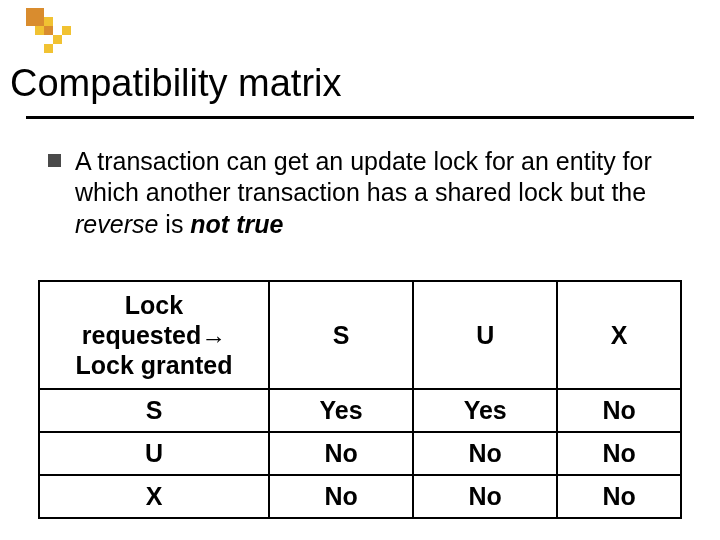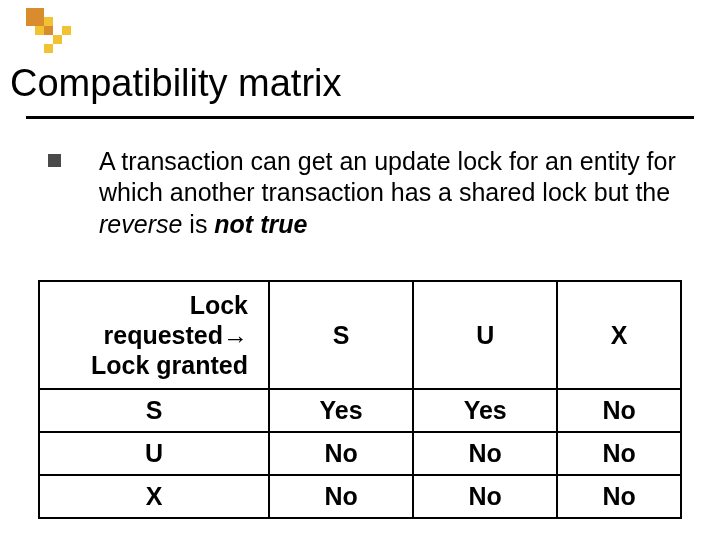--- a/index.html
+++ b/index.html
@@ -56,21 +56,20 @@
     width: 13px;
     height: 13px;
     background: #4a4a4a;
     margin-top: 8px;
     flex-shrink: 0;
   }
   .bullet-text {
     font-size: 25px;
     line-height: 1.25;
     color: #000;
-    margin-left: 24px;
   }
   .italic { font-style: italic; }
   .bolditalic { font-style: italic; font-weight: bold; }
   .table-wrap {
     position: absolute;
     top: 280px;
     left: 38px;
     width: 644px;
   }
   table {
@@ -79,21 +78,21 @@
   }
   td, th {
     border: 2.5px solid #000;
     padding: 6px 12px;
     font-size: 25px;
     text-align: center;
     vertical-align: middle;
     font-weight: 700;
   }
   th.header-cell {
-    text-align: right;
+    text-align: center;
     font-weight: bold;
     line-height: 1.2;
     padding: 8px 20px;
   }
   td.rowlabel {
     text-align: center;
     font-weight: bold;
   }
   th.colhead {
     font-weight: bold;

